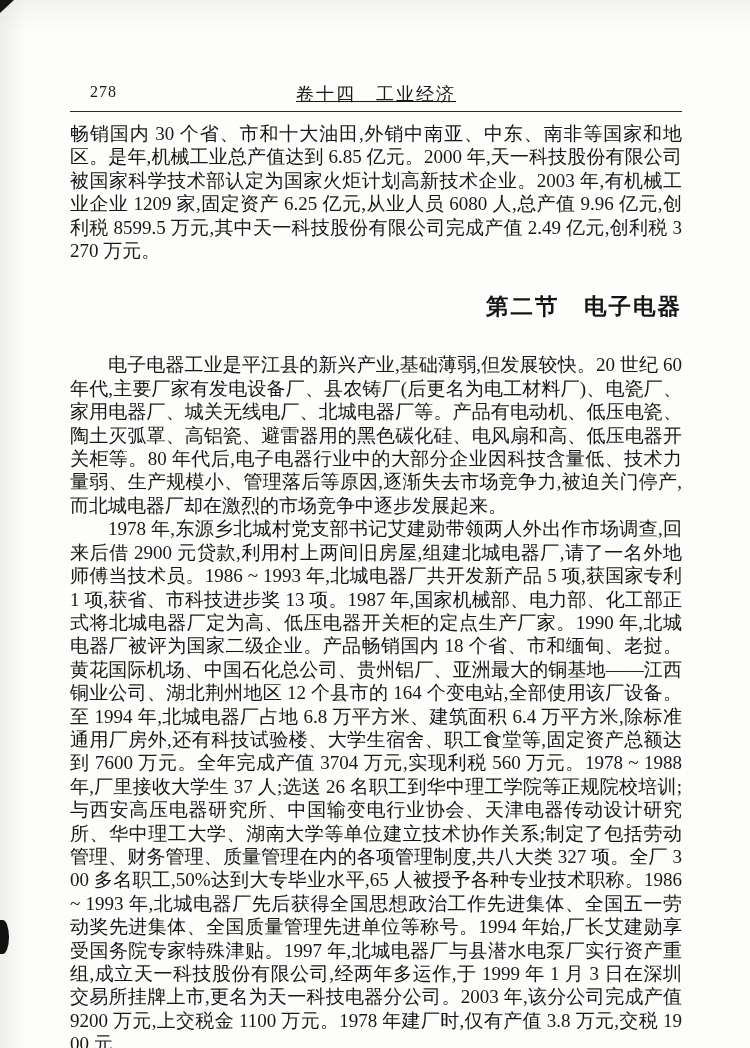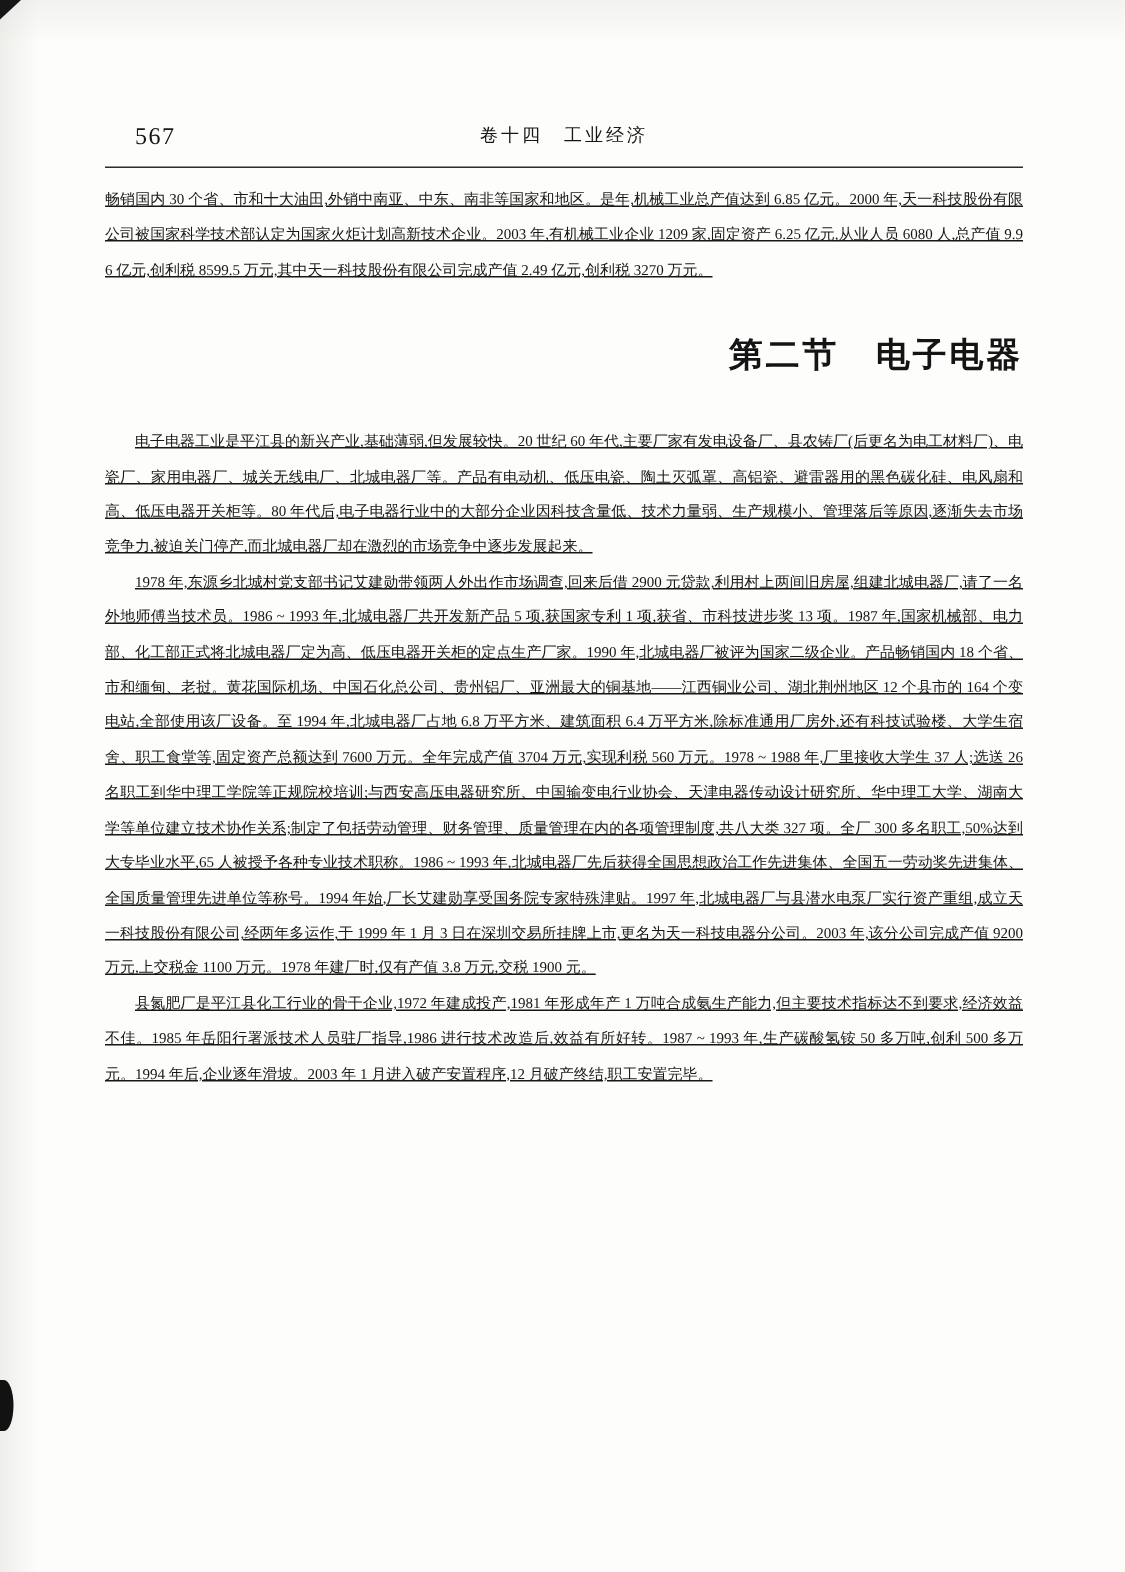--- a/index.html
+++ b/index.html
@@ -22,34 +22,33 @@
     position: absolute;
     left: 70px; right: 68px; top: 82px;
   }
   .page-header { position: relative; height: 24px; }
   .page-number {
     position: absolute; left: 20px; top: 1px;
     font-size: 16px; letter-spacing: 1px;
   }
   .header-title {
     display: block; text-align: center;
-    font-size: 12px; letter-spacing: 2px;
+    font-size: 18px; letter-spacing: 2px; text-decoration: underline;
   }
   .header-rule {
     border: none; border-top: 1.6px solid #2b2b2b;
     margin: 5px 0 0 0;
   }
   .para {
-    font-size: 10px;
+    font-size: 19px;
     line-height: 23.4px;
     text-align: justify;
     margin: 0;
     text-indent: 2em;
     word-break: break-all;
-    text-decoration: underline;
   }
   .para.no-indent { text-indent: 0; margin-top: 10px; }
   .section-heading {
     font-family: "Liberation Sans", "DejaVu Sans", sans-serif;
     font-weight: 700;
     font-size: 22.5px;
     letter-spacing: 2px;
     text-align: right;
     margin: 29px 0 31px 0;
     color: #141414;
@@ -69,21 +68,21 @@
 </style>
 </head>
 <body>
 
 <div class="page">
   <div class="corner-artifact"></div>
   <div class="edge-blob"></div>
 
   <div class="content">
     <header class="page-header">
-      <span class="page-number">567</span>
+      <span class="page-number">278</span>
       <span class="header-title">卷十四　工业经济</span>
     </header>
     <hr class="header-rule">
 
     <p class="para no-indent">畅销国内 30 个省、市和十大油田,外销中南亚、中东、南非等国家和地区。是年,机械工业总产值达到 6.85 亿元。2000 年,天一科技股份有限公司被国家科学技术部认定为国家火炬计划高新技术企业。2003 年,有机械工业企业 1209 家,固定资产 6.25 亿元,从业人员 6080 人,总产值 9.96 亿元,创利税 8599.5 万元,其中天一科技股份有限公司完成产值 2.49 亿元,创利税 3270 万元。</p>
 
     <h2 class="section-heading">第二节　电子电器</h2>
     <p class="para">电子电器工业是平江县的新兴产业,基础薄弱,但发展较快。20 世纪 60 年代,主要厂家有发电设备厂、县农铸厂(后更名为电工材料厂)、电瓷厂、家用电器厂、城关无线电厂、北城电器厂等。产品有电动机、低压电瓷、陶土灭弧罩、高铝瓷、避雷器用的黑色碳化硅、电风扇和高、低压电器开关柜等。80 年代后,电子电器行业中的大部分企业因科技含量低、技术力量弱、生产规模小、管理落后等原因,逐渐失去市场竞争力,被迫关门停产,而北城电器厂却在激烈的市场竞争中逐步发展起来。</p>
     <p class="para">1978 年,东源乡北城村党支部书记艾建勋带领两人外出作市场调查,回来后借 2900 元贷款,利用村上两间旧房屋,组建北城电器厂,请了一名外地师傅当技术员。1986 ~ 1993 年,北城电器厂共开发新产品 5 项,获国家专利 1 项,获省、市科技进步奖 13 项。1987 年,国家机械部、电力部、化工部正式将北城电器厂定为高、低压电器开关柜的定点生产厂家。1990 年,北城电器厂被评为国家二级企业。产品畅销国内 18 个省、市和缅甸、老挝。黄花国际机场、中国石化总公司、贵州铝厂、亚洲最大的铜基地——江西铜业公司、湖北荆州地区 12 个县市的 164 个变电站,全部使用该厂设备。至 1994 年,北城电器厂占地 6.8 万平方米、建筑面积 6.4 万平方米,除标准通用厂房外,还有科技试验楼、大学生宿舍、职工食堂等,固定资产总额达到 7600 万元。全年完成产值 3704 万元,实现利税 560 万元。1978 ~ 1988 年,厂里接收大学生 37 人;选送 26 名职工到华中理工学院等正规院校培训;与西安高压电器研究所、中国输变电行业协会、天津电器传动设计研究所、华中理工大学、湖南大学等单位建立技术协作关系;制定了包括劳动管理、财务管理、质量管理在内的各项管理制度,共八大类 327 项。全厂 300 多名职工,50%达到大专毕业水平,65 人被授予各种专业技术职称。1986 ~ 1993 年,北城电器厂先后获得全国思想政治工作先进集体、全国五一劳动奖先进集体、全国质量管理先进单位等称号。1994 年始,厂长艾建勋享受国务院专家特殊津贴。1997 年,北城电器厂与县潜水电泵厂实行资产重组,成立天一科技股份有限公司,经两年多运作,于 1999 年 1 月 3 日在深圳交易所挂牌上市,更名为天一科技电器分公司。2003 年,该分公司完成产值 9200 万元,上交税金 1100 万元。1978 年建厂时,仅有产值 3.8 万元,交税 1900 元。</p>
 

